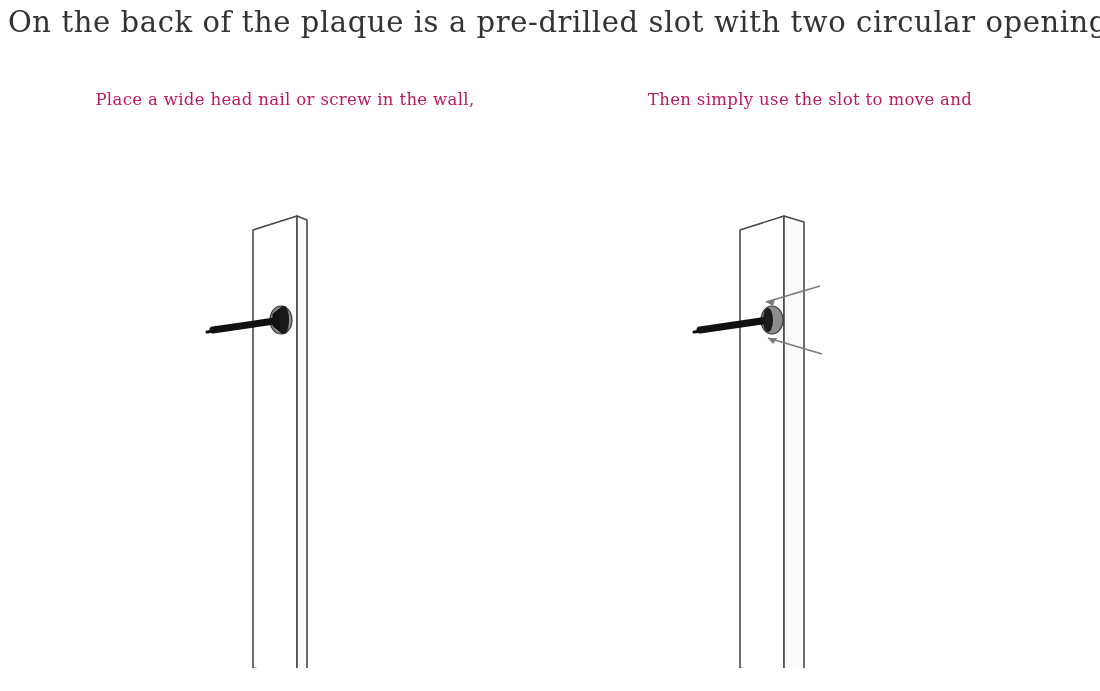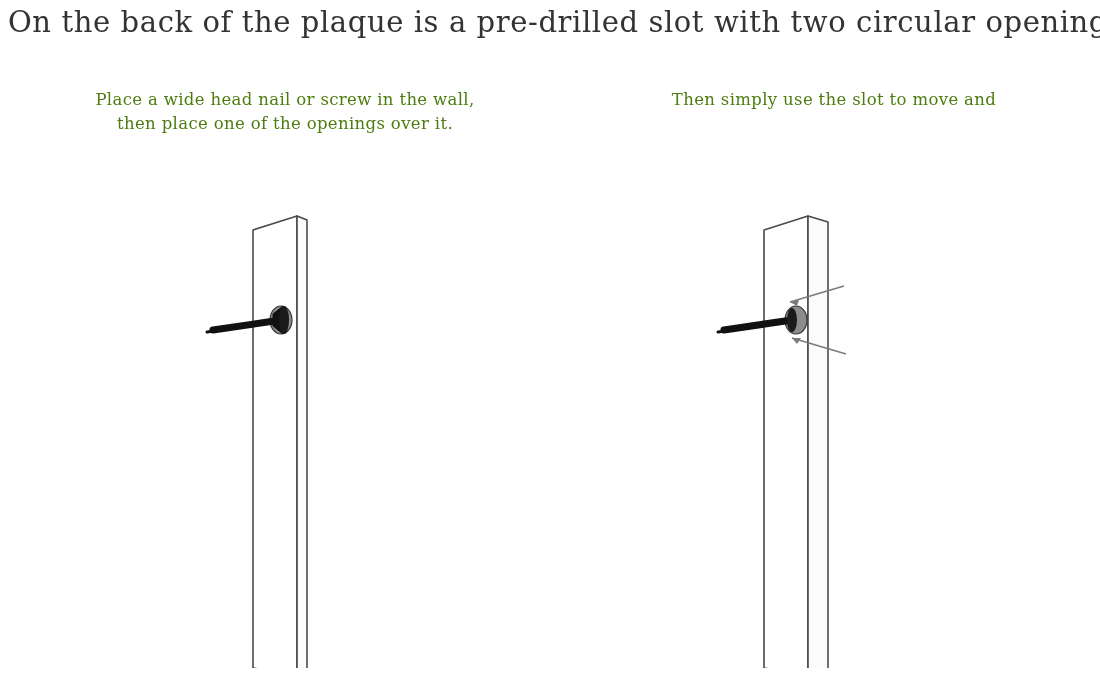--- a/index.html
+++ b/index.html
@@ -32,32 +32,32 @@
     font-weight: 400;
     white-space: nowrap;
   }
   .panel {
     position: absolute;
     top: 88px;
     width: 500px;
     height: 590px;
   }
   .panel-left { left: 35px; }
-  .panel-right { left: 584px; }
+  .panel-right { left: 560px; }
 
   .caption {
     position: absolute;
     top: 0;
     left: 0;
     width: 500px;
     text-align: center;
     font-size: 16.5px;
     line-height: 1.45;
     letter-spacing: 0.35px;
-    color: #4d7c0f;
+    color: #be185d;
   }
   .caption .line {
     display: block;
   }
   .figure {
     position: absolute;
     top: 60px;
     left: 0;
     width: 500px;
     height: 520px;
@@ -69,21 +69,20 @@
 </head>
 <body>
 
 <div class="page">
 
   <div class="headline">On the back of the plaque is a pre-drilled slot with two circular openings.</div>
 
   <div class="panel panel-left">
     <div class="caption">
       <span class="line">Place a wide head nail or screw in the wall,</span>
-      <span class="line">then place one of the openings over it.</span>
     </div>
     <div class="figure">
       <svg width="500" height="520" viewBox="0 0 500 520" xmlns="http://www.w3.org/2000/svg">
 
         <polygon points="218,82 262,68 262,528 218,520" fill="#ffffff" stroke="#4a4a4a" stroke-width="1.6" stroke-linejoin="round"></polygon>
 
         <polygon points="262,68 272,72 272,532 262,528" fill="#fbfbfb" stroke="#4a4a4a" stroke-width="1.6" stroke-linejoin="round"></polygon>
 
         <ellipse cx="246" cy="172" rx="11" ry="14" fill="#8c8c8c" stroke="#3a3a3a" stroke-width="1.2"></ellipse>
 

